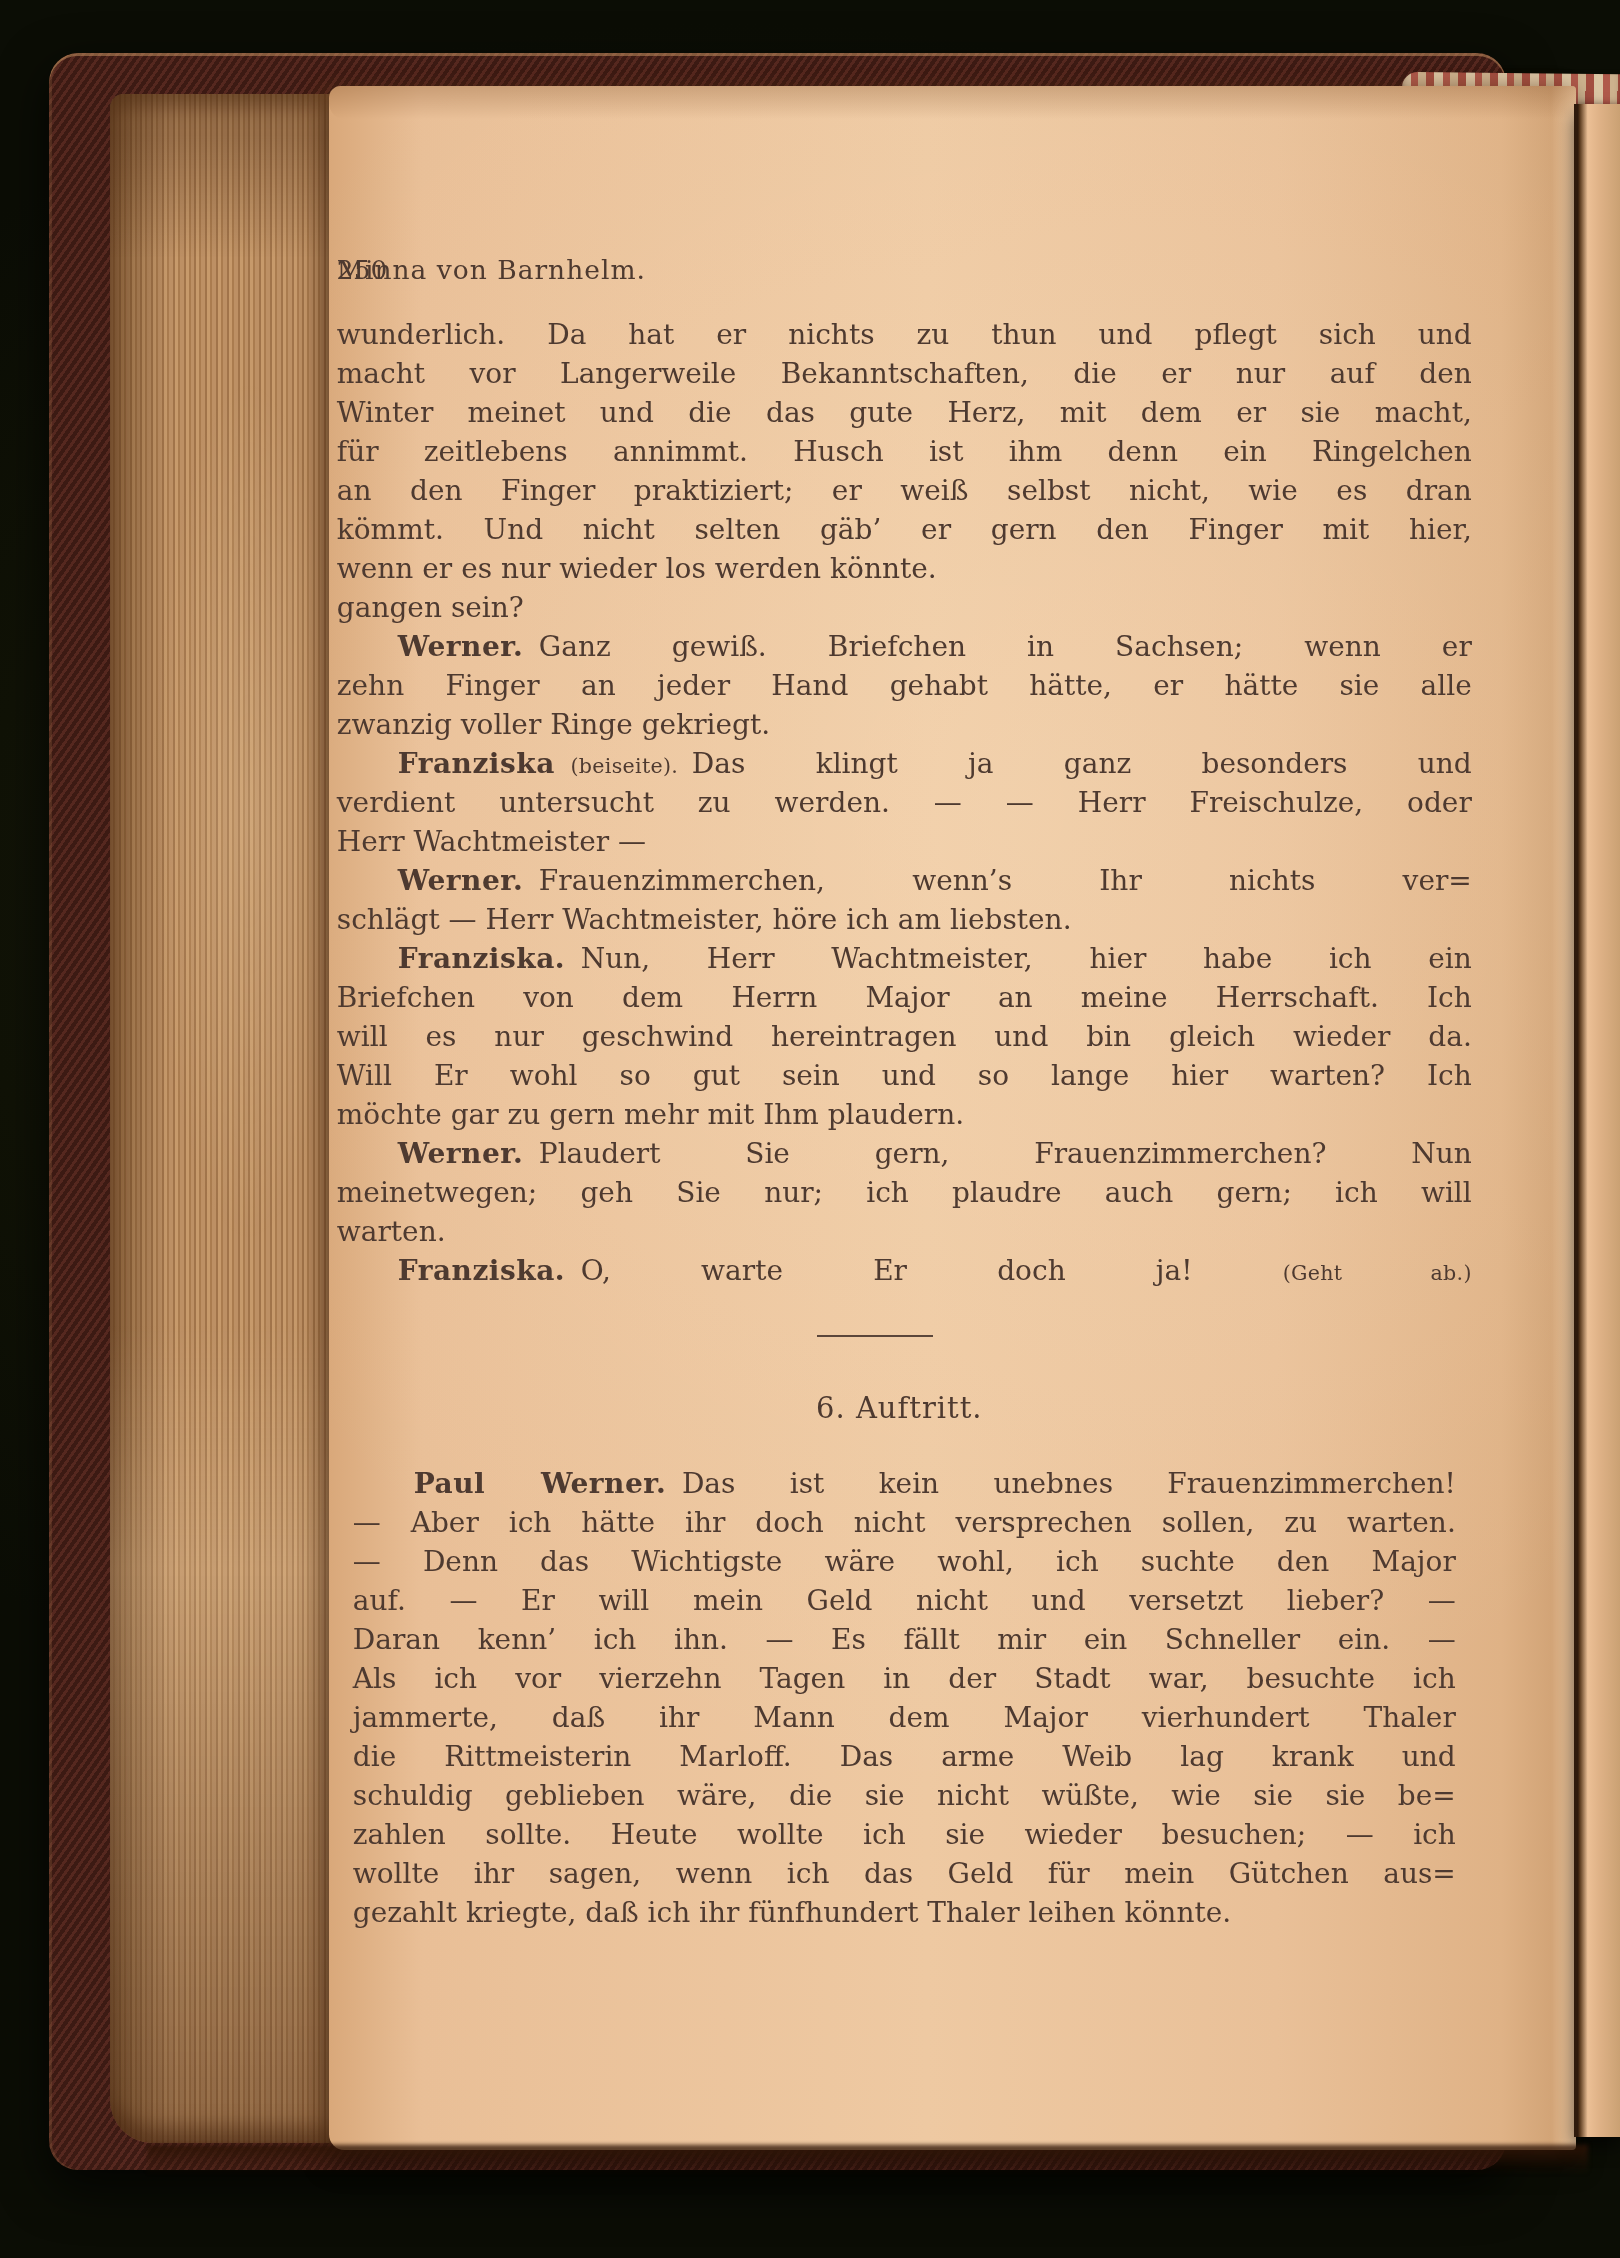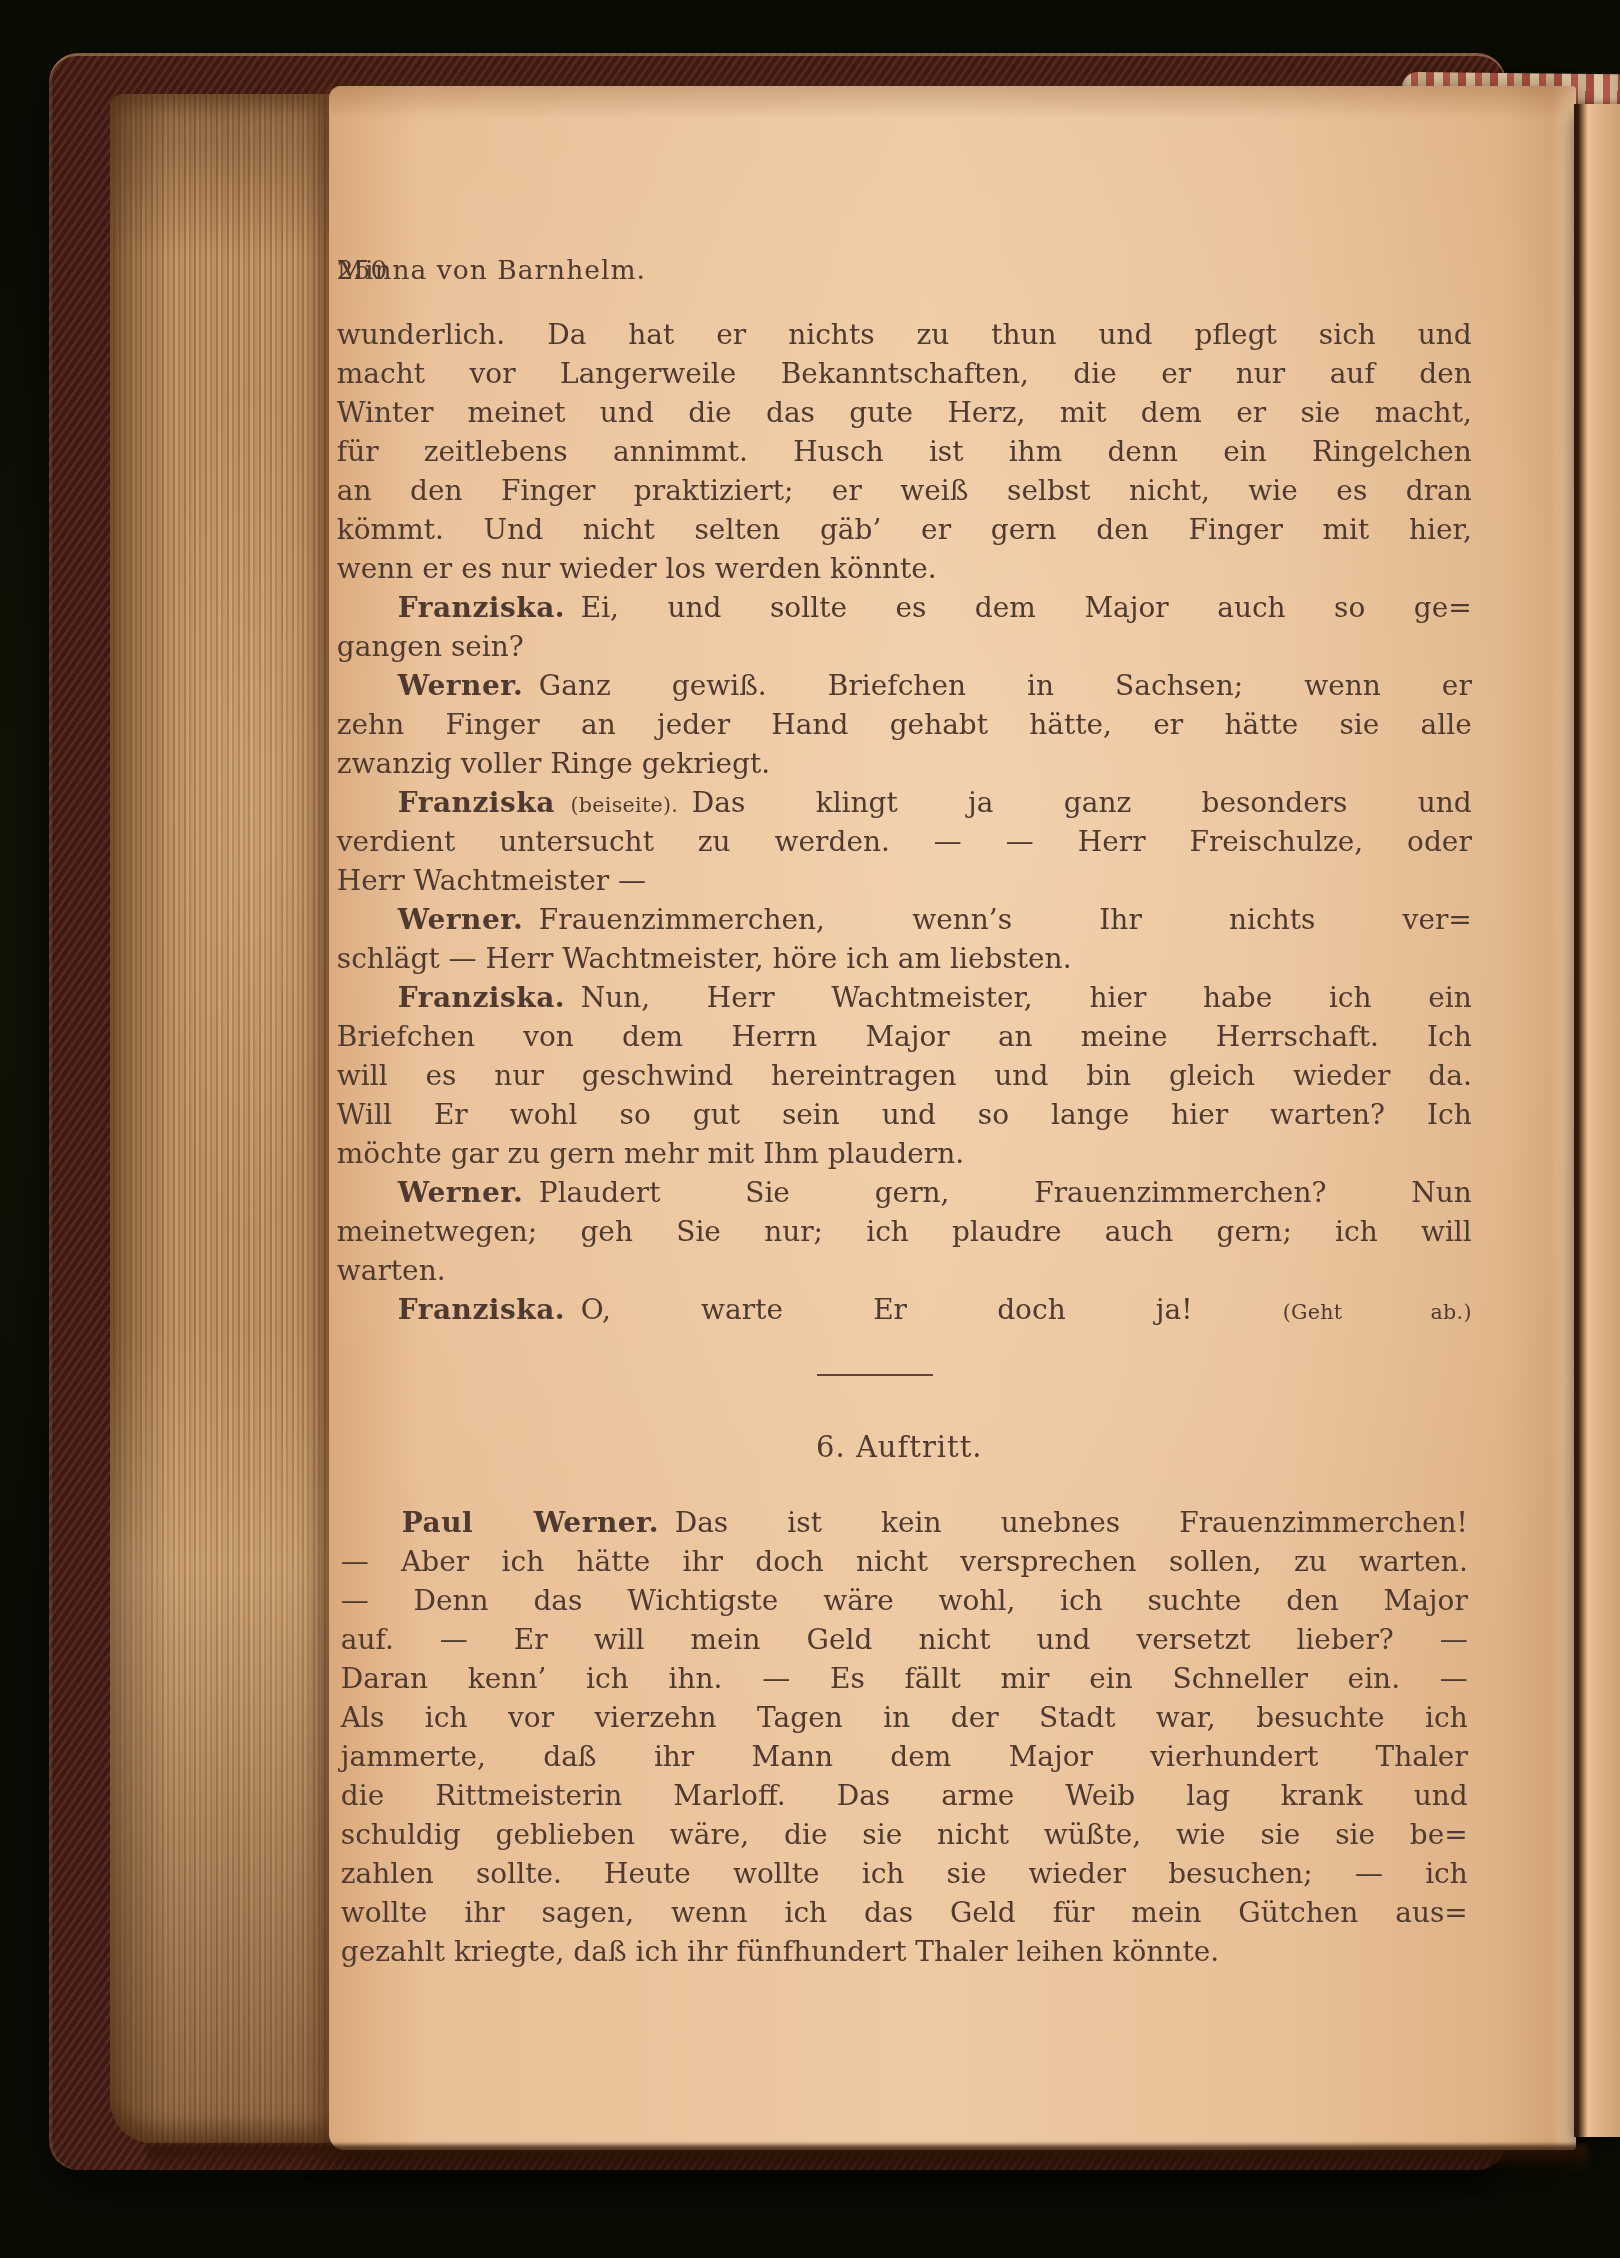--- a/index.html
+++ b/index.html
@@ -54,21 +54,21 @@
     white-space:nowrap;overflow:visible;}
   .line.end{text-align-last:left;}
   .line.indent{padding-left:61px;}
   .speaker{font-weight:bold;letter-spacing:0.5px;margin-right:15.7px;}
   .stage{font-size:20.6px;letter-spacing:0.3px;}
   .stage.lead{margin-right:13.7px;}
   .divider{width:116px;height:0;border-top:2px solid #5b463a;margin:45px auto 0 auto;transform:translateX(-29px);}
   .heading{margin-top:52px;height:39px;line-height:39px;font-size:29px;text-align:center;
     transform:translateX(-29px);letter-spacing:1px;margin-left:48px;}
   .speech{margin:0;}
-  .mono{margin:4px;}
+  .mono{margin:16px;}
   .scene6{margin-top:36px;}
 </style>
 </head>
 <body>
 
 <div class="scene">
   <div class="cover"></div>
   <div class="headband"></div>
   <div class="edges"></div>
 
@@ -84,23 +84,20 @@
         <div class="line">wunderlich. Da hat er nichts zu thun und pflegt sich und</div>
         <div class="line">macht vor Langerweile Bekanntschaften, die er nur auf den</div>
         <div class="line">Winter meinet und die das gute Herz, mit dem er sie macht,</div>
         <div class="line">für zeitlebens annimmt. Husch ist ihm denn ein Ringelchen</div>
         <div class="line">an den Finger praktiziert; er weiß selbst nicht, wie es dran</div>
         <div class="line">kömmt. Und nicht selten gäb’ er gern den Finger mit hier,</div>
         <div class="line end">wenn er es nur wieder los werden könnte.</div>
       </div>
 
       <div class="speech">
-        <div class="line indent">
-          <span class="speaker">Franziska.</span><span>Ei, und sollte es dem Major auch so ge=</span>
-        </div>
         <div class="line end">gangen sein?</div>
       </div>
 
       <div class="speech">
         <div class="line indent">
           <span class="speaker">Werner.</span><span>Ganz gewiß. Briefchen in Sachsen; wenn er</span>
         </div>
         <div class="line">zehn Finger an jeder Hand gehabt hätte, er hätte sie alle</div>
         <div class="line end">zwanzig voller Ringe gekriegt.</div>
       </div>

